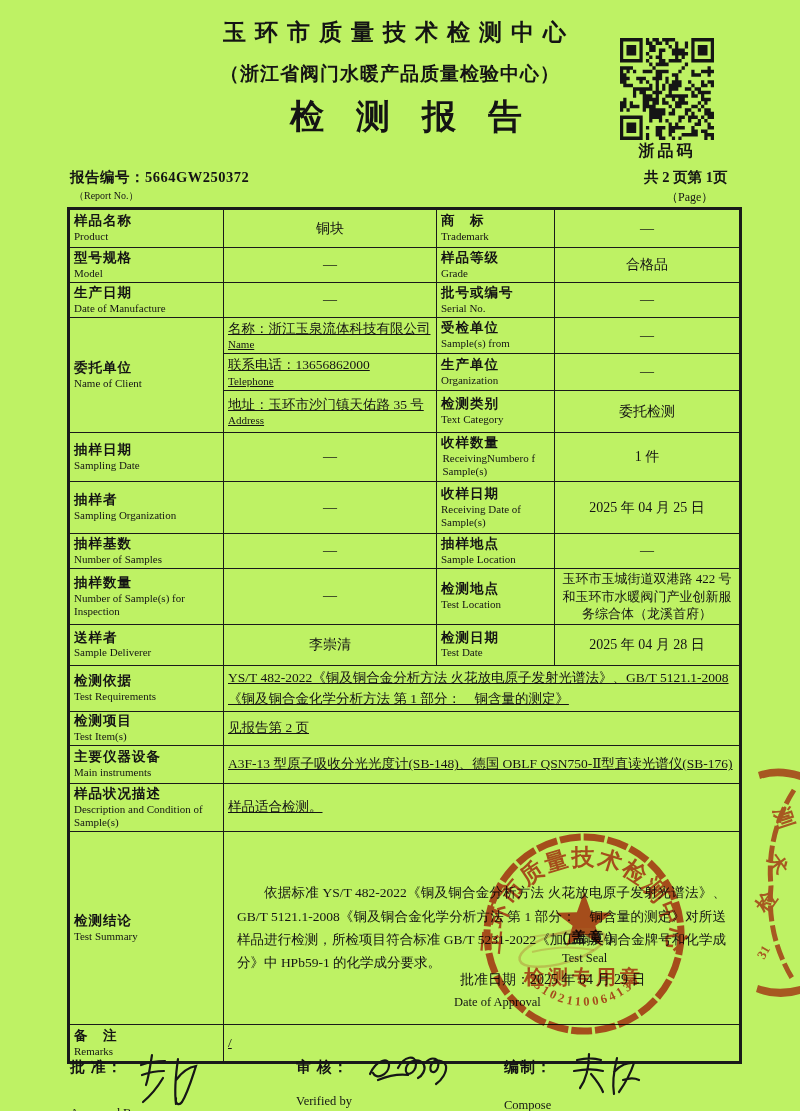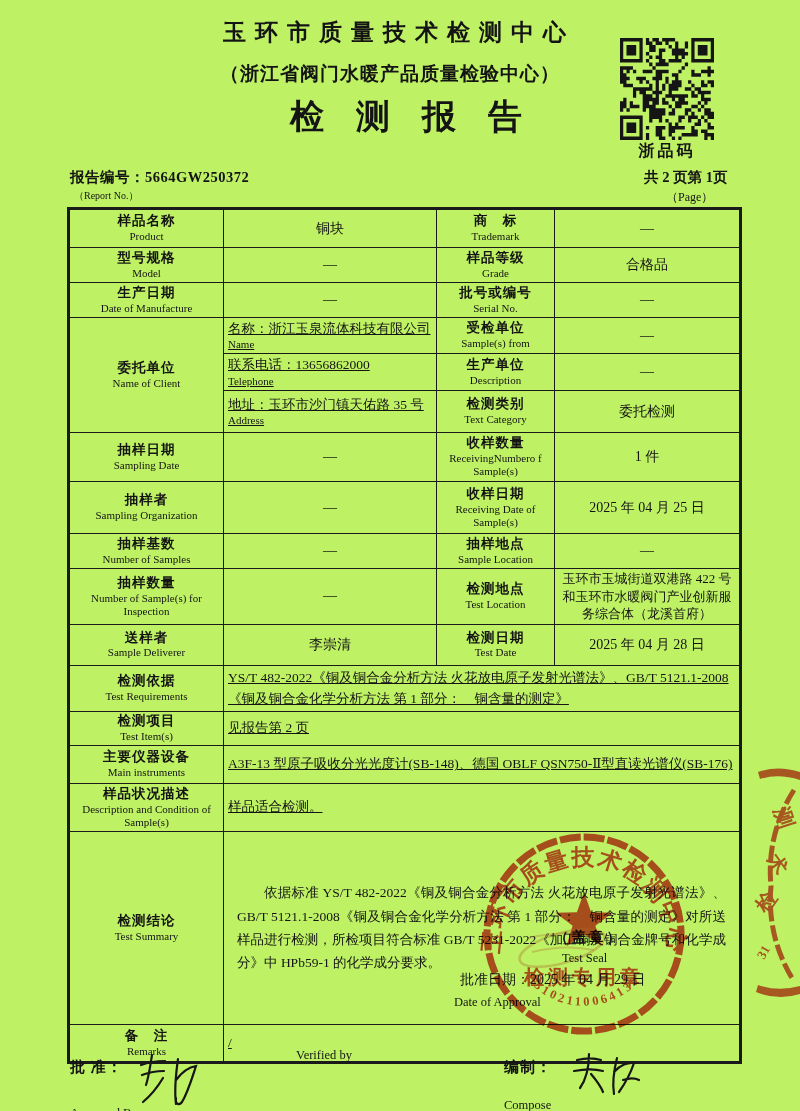--- a/index.html
+++ b/index.html
@@ -16,21 +16,21 @@
   .qr-wrap{top:38px;left:620px;width:94px;height:102px;}
   .qr-wrap svg{width:94px;height:102px;display:block;}
   .qr-label{top:141px;left:618px;width:98px;text-align:center;font-size:16px;font-weight:bold;letter-spacing:3px;}
   .report-no{top:168px;left:70px;font-size:14.5px;font-weight:bold;letter-spacing:.5px;}
   .report-no-en{top:189px;left:74px;font-size:10px;}
   .page-count{top:168px;left:644px;font-size:14.5px;font-weight:bold;}
   .page-count-en{top:189px;left:666px;font-size:12px;}
   
   table.report{position:absolute;top:207px;left:67px;width:672px;border-collapse:collapse;table-layout:fixed;border:3px solid #1a1a1a;}
   table.report td{border:1.6px solid #1a1a1a;padding:1px 4px;vertical-align:middle;overflow:hidden;}
-  .lbl{text-align:center;margin-top:40px;}
+  .lbl{text-align:left;margin-top:40px;}
   .lbl .zh{display:block;font-size:13.5px;font-weight:600;letter-spacing:1px;line-height:1.25;}
   .lbl .en{display:block;font-size:11px;line-height:1.2;}
   .lbl .en.narrow{max-width:106px;margin:0 auto;}
   .val{text-align:center;font-size:14px;}
   .val-left{text-align:left;font-size:13.5px;padding-left:8px;text-decoration:underline;}
   .two-left .zh{display:block;font-size:13.5px;line-height:1.35;}
   .two-left .en{display:block;font-size:11px;line-height:1.2;}
   .wrap-sm{font-size:13px;line-height:1.35;text-align:center;}
   td.summary-cell{position:relative;vertical-align:top;}
   .summary-text{margin:5px 9px;text-indent:2em;font-size:13.5px;line-height:1.72;text-align:justify;}
@@ -135,21 +135,21 @@
           </td>
       <td class="val">—</td>
     </tr>
     <tr style="height:37px">
       <td class="val-left two-left">
             <span class="zh">联系电话：13656862000</span>
             <span class="en">Telephone</span>
           </td>
       <td class="lbl">
             <span class="zh">生产单位</span>
-            <span class="en">Description</span>
+            <span class="en">Organization</span>
           </td>
       <td class="val">—</td>
     </tr>
     <tr style="height:42px">
       <td class="val-left two-left">
             <span class="zh">地址：玉环市沙门镇天佑路 35 号</span>
             <span class="en">Address</span>
           </td>
       <td class="lbl">
             <span class="zh">检测类别</span>
@@ -318,20 +318,30 @@
         <g fill="none" stroke="#161616" stroke-width="2.2" stroke-linecap="round">
           <path d="M14 5 C12 17 11 26 8 35 M3 15 C11 12 21 11 27 11 M4 25 C12 22 20 21 26 21 M25 28 C19 38 11 47 5 52"></path>
           <path d="M40 9 C38 23 36 39 38 54 M38 30 C44 22 52 17 58 16 C54 28 50 42 44 52 C41 56 37 54 38 48"></path>
         </g>
       </svg>
     </div>
     <div class="sig-en">Approved By</div>
   </div>
 
   <div class="abs sig-block sig-verify">
+    <div class="sig-row">
+      <span class="sig-zh">审 核：</span>
+      <svg class="sig-svg" width="86" height="46" viewBox="0 0 86 46">
+        <g fill="none" stroke="#161616" stroke-width="2.2" stroke-linecap="round">
+          <path d="M6 24 C12 10 26 6 25 16 C24 25 12 30 9 23 M14 30 C24 26 36 24 44 25"></path>
+          <path d="M34 18 C40 6 52 4 52 14 C52 24 40 28 42 18 C45 9 56 8 60 15 C62 20 58 26 54 28"></path>
+          <path d="M62 12 C68 6 76 8 74 17 C72 25 64 23 67 15 C70 8 80 10 82 16 C83 22 78 30 72 34"></path>
+        </g>
+      </svg>
+    </div>
     <div class="sig-en">Verified by</div>
   </div>
 
   <div class="abs sig-block sig-compose">
     <div class="sig-row">
       <span class="sig-zh">编制：</span>
       <svg class="sig-svg" width="80" height="50" viewBox="0 0 80 50">
         <g fill="none" stroke="#161616" stroke-width="2.2" stroke-linecap="round">
           <path d="M10 10 C18 8 28 8 34 10 M7 21 C17 19 29 19 36 21 M22 4 C22 16 20 28 13 38 M24 24 C30 31 34 37 36 42"></path>
           <path d="M50 8 C47 20 45 32 47 44 M47 22 C53 15 61 12 67 13 C63 25 57 35 52 42 M56 30 C62 28 68 28 72 30"></path>

